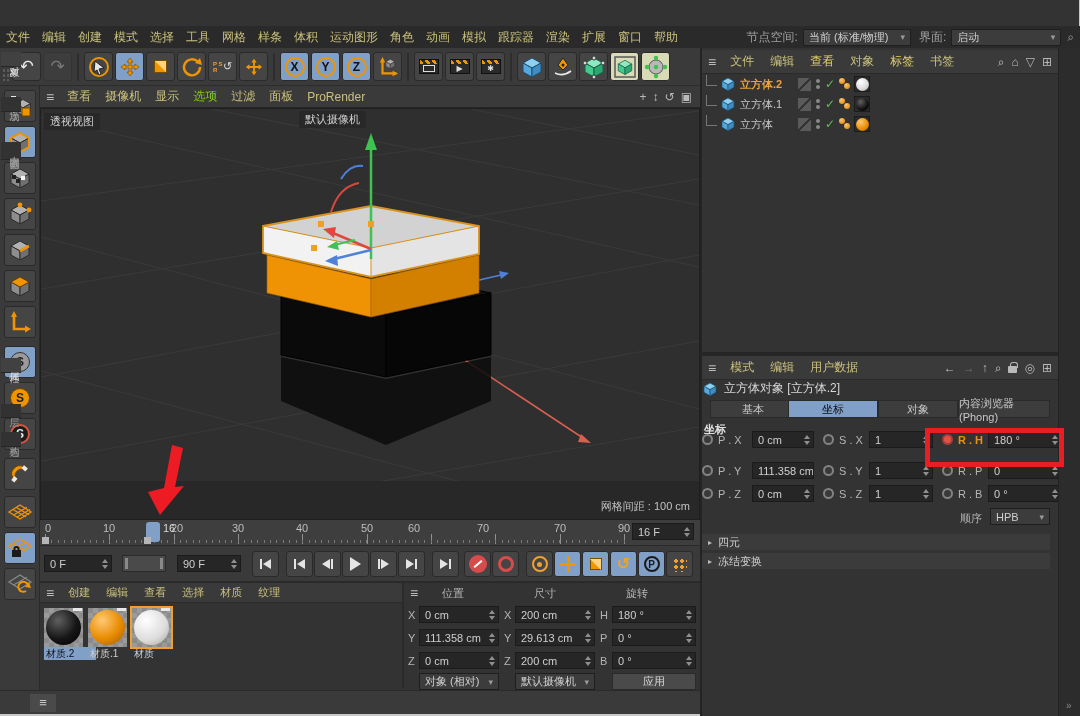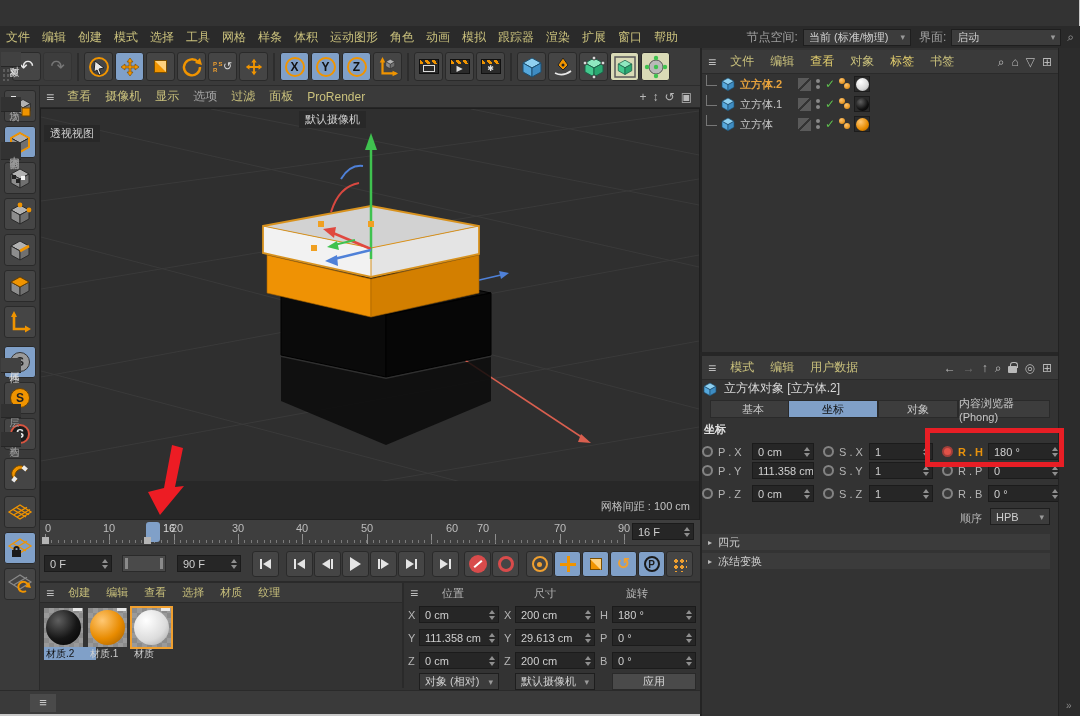--- a/index.html
+++ b/index.html
@@ -35,21 +35,21 @@
 .clapin{width:12px;height:7px;border:1px solid #ddd;margin-top:3px}
 .clapg{color:#ddd;font-size:8px;margin-top:3px}
 
 .leftpal{left:0;top:86px;width:40px;height:604px;background:#3a3a3a;border-right:1px solid #2a2a2a}
 .pbtn{position:absolute;left:4px;width:32px;height:32px;background:#454545;border:1px solid #2a2a2a;border-radius:3px;display:flex;align-items:center;justify-content:center}
 .pbtn.on{background:#80a0c8}
 .scirc{width:20px;height:20px;border-radius:50%;display:flex;align-items:center;justify-content:center;font-weight:bold;font-size:12px}
 
 .vpmenu{left:40px;top:86px;width:660px;height:22px;background:#3a3a3a;display:flex;align-items:center;border-bottom:1px solid #262626}
 .vmi{padding:0 7px;font-size:12px;color:#c9c07c}
-.vmi.hl{color:#a3a3a3}
+.vmi.hl{color:#84cc16}
 .vpicons{margin-left:auto;display:flex;gap:6px;padding-right:8px;color:#b9b9b9;font-size:12px}
 .vpcanvas{left:40px;top:108px;width:660px;height:412px;background:#2f2f2f;border:1px solid #1f1f1f}
 .vplabel{position:absolute;background:#282828;color:#cfcfcf;font-size:11px;padding:1px 6px}
 
 .tlruler{left:40px;top:520px;width:660px;height:26px;background:#3e3e3e;border-bottom:1px solid #2a2a2a}
 .tk{position:absolute;top:2px;font-size:11px;color:#bdbdbd;transform:translateX(-50%)}
 .majortick{position:absolute;top:14px;width:1px;height:10px;background:#8f8f8f}
 .minorticks{position:absolute;left:5px;top:20px;width:580px;height:3px;background-image:repeating-linear-gradient(90deg,#7a7a7a 0 1px,transparent 1px 6.43px)}
 .playhead{position:absolute;left:106px;top:2px;width:14px;height:20px;background:#80a0c8;border-radius:3px}
 .kfmark{position:absolute;width:7px;height:7px;background:#b5b5b5;top:17px}
@@ -470,33 +470,33 @@
         <polygon points="284,152 296,146 297,157" fill="#4f81d8"></polygon>
         <path d="M290 103 C296 84 306 76 318 74" fill="none" stroke="#d84840" stroke-width="2"></path>
         <path d="M300 70 C306 60 314 56 322 57" fill="none" stroke="#4f81d8" stroke-width="2"></path>
         <rect x="277" y="112" width="6" height="6" fill="#f0a021"></rect>
         <rect x="327" y="112" width="6" height="6" fill="#f0a021"></rect>
         <rect x="270" y="136" width="6" height="6" fill="#f0a021"></rect>
       </g>
 
       <polygon points="131,336 142,339 134,378 143,377 119,406 107,383 123,379" fill="#ed1c24"></polygon>
     </svg>
-    <span class="vplabel" style="left:3px;top:16px">透视视图</span>
+    <span class="vplabel" style="left:3px;top:4px">透视视图</span>
     <span class="vplabel" style="left:258px;top:2px">默认摄像机</span>
     <span class="vplabel" style="right:3px;bottom:4px;background:transparent;color:#c2c2c2">网格间距 : 100 cm</span>
   </div>
 
   <div class="abs tlruler">
     <span class="tk" style="left:8px">0</span>
     <span class="tk" style="left:69px">10</span>
     <span class="tk" style="left:137px">20</span>
     <span class="tk" style="left:198px">30</span>
     <span class="tk" style="left:262px">40</span>
     <span class="tk" style="left:327px">50</span>
-    <span class="tk" style="left:412px">60</span>
+    <span class="tk" style="left:374px">60</span>
     <span class="tk" style="left:443px">70</span>
     <span class="tk" style="left:520px">70</span>
     <span class="tk" style="left:584px">90</span>
     <span class="majortick" style="left:5px"></span>
       <span class="majortick" style="left:69px"></span>
     <span class="majortick" style="left:134px"></span>
       <span class="majortick" style="left:198px"></span>
     <span class="majortick" style="left:262px"></span>
       <span class="majortick" style="left:327px"></span>
     <span class="majortick" style="left:391px"></span>
@@ -780,21 +780,21 @@
         <use href="#cbB" width="16" height="16"></use>
       </svg>
     <span style="font-size:12px;color:#d8d8d8">立方体对象 [立方体.2]</span>
   </div>
   <span class="atab" style="left:710px;width:86px">基本</span>
   <span class="atab on" style="left:788px;width:90px">坐标</span>
   <span class="atab" style="left:878px;width:80px">对象</span>
   <span class="atab" style="left:958px;width:92px">内容浏览器(Phong)</span>
   <span class="abs sect" style="left:704px;top:422px">坐标</span>
 
-  <div class="abs arow" style="left:702px;top:443px">
+  <div class="abs arow" style="left:702px;top:431px">
     <span class="ring"></span>
     <span class="flabel" style="width:34px;margin-left:5px">P . X</span>
     <span class="fld" style="position:relative;width:62px">
         <span>0 cm</span>
         <span class="sp"></span>
       </span>
     <span class="ring" style="margin-left:9px"></span>
     <span class="flabel" style="width:30px;margin-left:5px">S . X</span>
     <span class="fld" style="position:relative;width:64px">
         <span>1</span>

